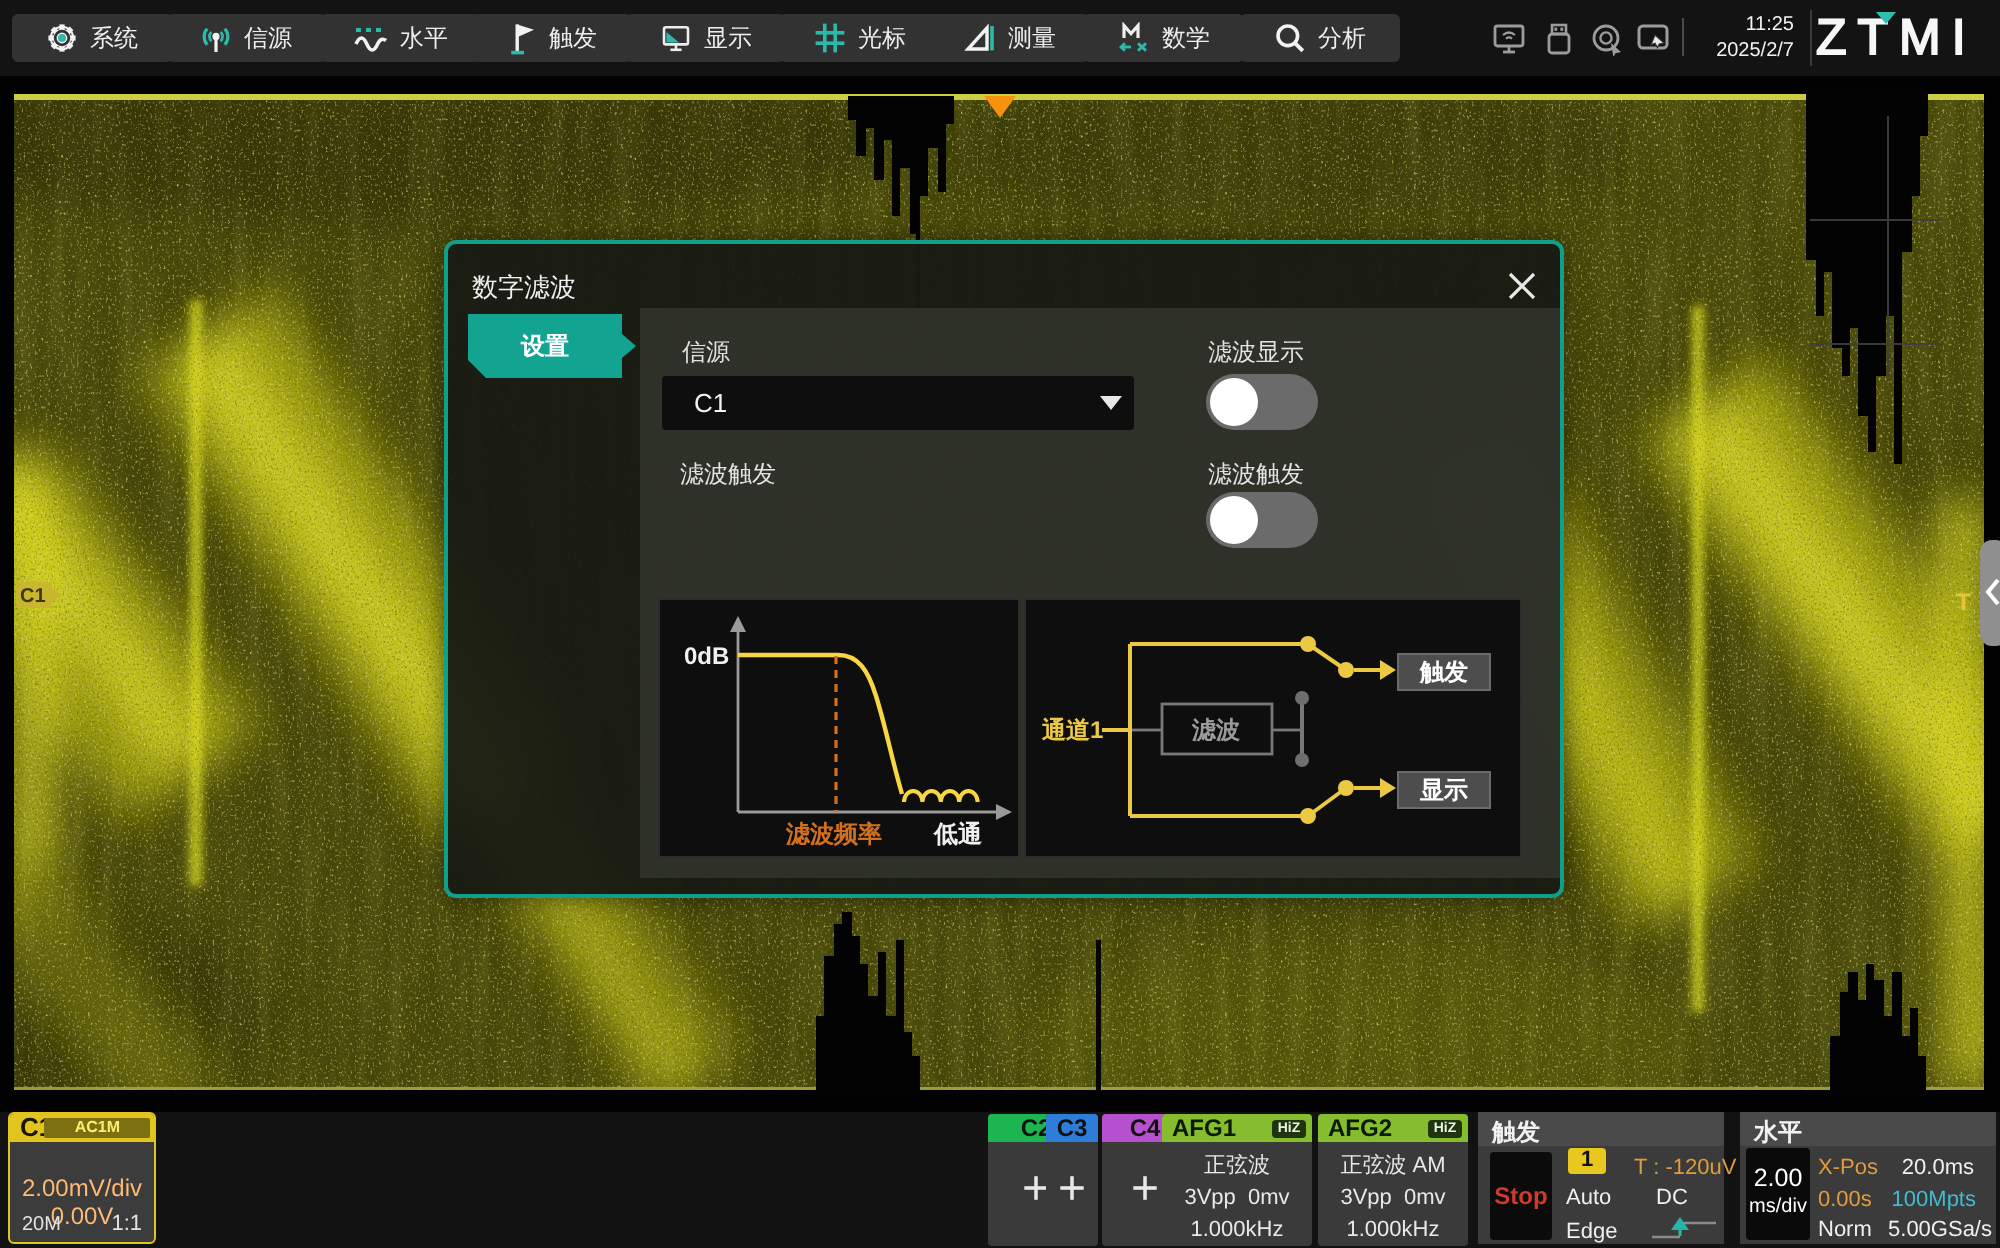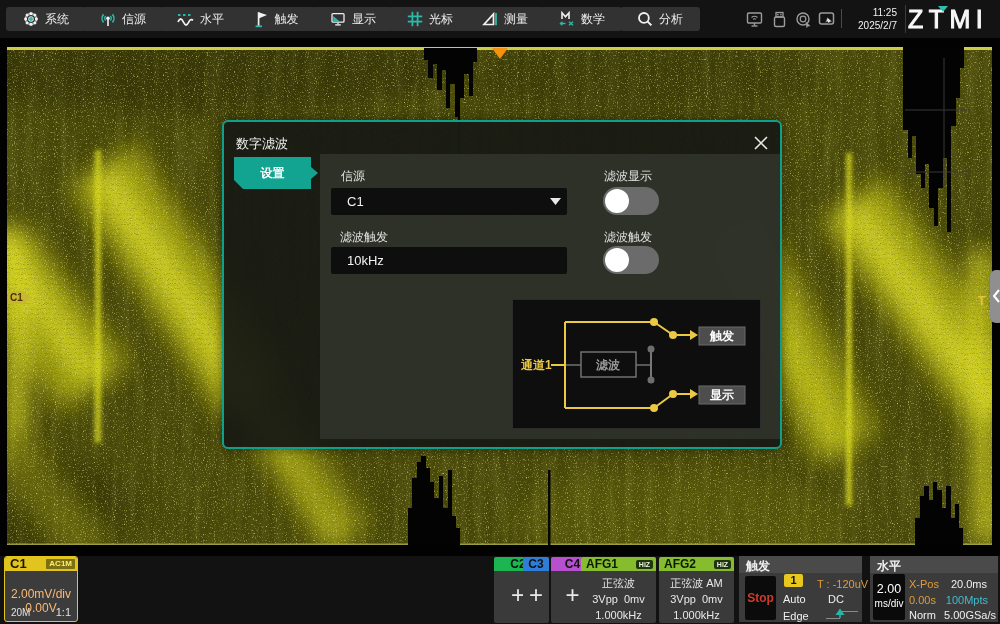--- a/index.html
+++ b/index.html
@@ -231,30 +231,45 @@
   <div class="title">数字滤波</div>
   <svg class="close" viewBox="0 0 18 18">
       <path d="M3,3 L15,15 M15,3 L3,15" stroke="#e8e8e8" stroke-width="1.6"></path>
     </svg>
   <div id="panel">
     <div class="lab" style="left:21px;top:14px">信源</div>
     <div class="field" style="top:34px">C1<svg style="position:absolute;right:6px;top:10px" width="11" height="8" viewBox="0 0 11 8">
           <polygon points="0,0 11,0 5.5,7" fill="#e8e8e8"></polygon>
         </svg></div>
     <div class="lab" style="left:20px;top:75px">滤波触发</div>
-    <div class="field" style="top:93px">10kHz</div>
     <div class="lab" style="left:284px;top:14px">滤波显示</div>
     <div class="tgl" style="top:33px">
         <div class="knob"></div>
       </div>
     <div class="lab" style="left:284px;top:75px">滤波触发</div>
     <div class="tgl" style="top:92px">
         <div class="knob"></div>
       </div>
 
+    <div class="dbox" style="left:9px;width:181px">
+      <svg width="179" height="128" viewBox="0 0 179 128">
+        <g stroke="#9a9a9a" stroke-width="1.4" fill="none">
+          <line x1="39" y1="106" x2="39" y2="14"></line>
+          <line x1="39" y1="106" x2="168" y2="106"></line>
+        </g>
+        <polygon points="35,16 43,16 39,8" fill="#9a9a9a"></polygon>
+        <polygon points="168,102 168,110 176,106" fill="#9a9a9a"></polygon>
+        <text x="12" y="32" font-size="12" font-weight="bold" fill="#f0f0f0">0dB</text>
+        <path d="M39,27.5 H89 C99,27.5 104,35 108,48 C113,64 116,80 121,97" stroke="#f7d543" stroke-width="2.2" fill="none"></path>
+        <path d="M122,101 a4.6,5.5 0 1,1 9.2,0 a4.6,5.5 0 1,1 9.2,0 a4.6,5.5 0 1,1 9.2,0 a4.6,5.5 0 1,1 9.2,0" stroke="#f7d543" stroke-width="2" fill="none"></path>
+        <line x1="88" y1="28" x2="88" y2="106" stroke="#d2701e" stroke-width="1.6" stroke-dasharray="4,3"></line>
+        <text x="63" y="121" font-size="12" font-weight="bold" fill="#d2701e">滤波频率</text>
+        <text x="137" y="121" font-size="12" font-weight="bold" fill="#f0f0f0">低通</text>
+      </svg>
+    </div>
 
     <div class="dbox" style="left:192px;width:249px">
       <svg width="247" height="128" viewBox="0 0 247 128">
         <g stroke="#787878" stroke-width="1.4" fill="none">
           <line x1="52" y1="65" x2="68" y2="65"></line>
           <rect x="68" y="52" width="55" height="25"></rect>
           <line x1="123" y1="65" x2="138" y2="65"></line>
           <line x1="138" y1="49" x2="138" y2="80" stroke-width="2"></line>
         </g>
         <circle cx="138" cy="49" r="3.5" fill="#6e6e6e"></circle>
@@ -288,21 +303,21 @@
   </div>
   <div id="tab">设置</div>
   <div id="tabarrow"></div>
 </div>
 
 <div id="botbar">
 
   <div class="abs" style="left:4px;top:0;width:74px;height:66px;background:#3c3c3c;border:1.5px solid #e2c41f;border-radius:3px;overflow:hidden">
     <div style="height:14px;background:#e2c41f;position:relative">
       <span style="position:absolute;left:5px;top:-1px;font-size:13px;font-weight:bold;color:#1a1600">C1</span>
-      <span style="position:absolute;right:2px;top:2px;background:#7d7013;color:#ffec6e;font-size:8px;font-weight:bold;padding:0 3px;line-height:10px;border-radius:1px">AC1M</span>
+      <span style="position:absolute;right:2px;top:2px;background:#7d7013;color:#ffec6e;font-size:8px;font-weight:bold;padding:0 15px;line-height:10px;border-radius:1px">AC1M</span>
     </div>
     <div style="color:#fdba74;font-size:12px;text-align:center;line-height:14px;padding-top:16px">2.00mV/div<br>0.00V</div>
     <div style="position:absolute;left:6px;bottom:3px;color:#e2e2e2;font-size:10px">20M</div>
     <div style="position:absolute;right:6px;bottom:3px;color:#e2e2e2;font-size:11px">1:1</div>
   </div>
 
   <div class="chbox" style="left:494px;width:48px">
       <div class="hd" style="background:#1db452">C2</div>
       <div class="plus">+</div>
     </div>

